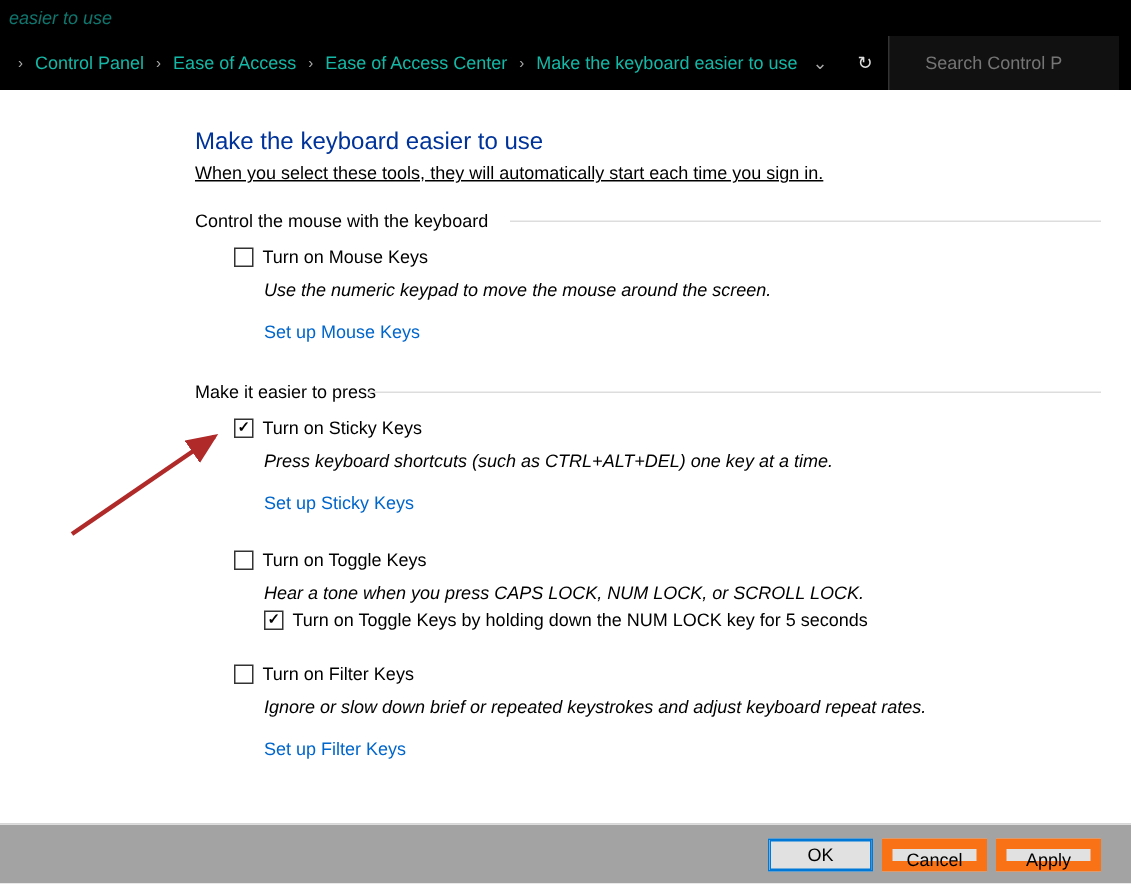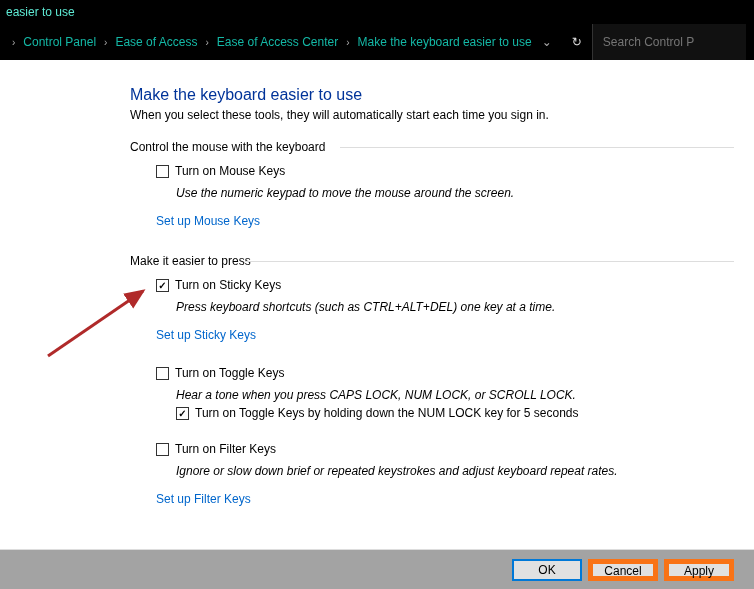--- a/index.html
+++ b/index.html
@@ -1,49 +1,49 @@
 <!DOCTYPE html>
 <html><head>
   <meta charset="utf-8">
   <style>
     * { margin: 0; padding: 0; box-sizing: border-box; font-family: "Segoe UI", Tahoma, sans-serif; }
     body { width: 754px; height: 589px; background: #fff; overflow: hidden; position: relative; }
     
-    .titlebar { background: #000; color: #5eead4; height: 24px; display: flex; align-items: center; padding: 0 6px; font-size: 12px; }
+    .titlebar { background: #000; color: #0f766e; height: 24px; display: flex; align-items: center; padding: 0 6px; font-size: 12px; font-style: italic; }
     .navbar { background: #000; color: #fff; height: 36px; display: flex; align-items: center; padding: 0 8px; font-size: 12px; }
     .breadcrumb { display: flex; align-items: center; gap: 4px; flex: 1; }
     .breadcrumb .sep { color: #aaa; margin: 0 4px; font-size: 10px; }
     .breadcrumb .crumb { color: #14b8a6; white-space: nowrap; }
     .navbar .chev { margin-left: auto; color: #aaa; padding: 0 10px; cursor: default; }
     .navbar .refresh { color: #ddd; padding: 0 10px; cursor: default; }
-    .searchbox-wrap { background: #111; border-left: 1px solid #333; padding: 0 10px; height: 100%; display: flex; width: 172px; }
+    .searchbox-wrap { background: #111; border-left: 1px solid #333; padding: 0 24px; height: 100%; display: flex; width: 172px; }
     .searchbox { background: transparent; border: none; color: #888; font-size: 12px; width: 100%; outline: none; }
     
     .content { padding: 26px 0 0 130px; color: #000; font-size: 12px; }
     .page-title { color: #003399; font-size: 16px; font-weight: normal; margin-bottom: 4px; }
-    .page-subtitle { font-size: 12px; margin-bottom: 18px; }
+    .page-subtitle { font-size: 12px; margin-bottom: 18px; text-decoration: underline; }
     
     .section-label { font-size: 12px; margin-bottom: 2px; position: relative; }
     .section-label::after { content: ""; position: absolute; left: calc(100% - 420px); right: 20px; top: 50%; height: 1px; background: #ddd; }
     .section-label.wide::after { left: 115px; right: 20px; }
     .section-label.narrow::after { left: 210px; right: 20px; }
     .section-block { padding: 8px 0 0 26px; margin-bottom: 18px; }
     
     .chk-row { display: flex; align-items: flex-end; gap: 6px; margin-bottom: 8px; }
     .chk { width: 13px; height: 13px; border: 1px solid #333; display: inline-flex; align-items: center; justify-content: center; font-size: 10px; line-height: 1; background: #fff; cursor: pointer; }
     .chk.checked::before { content: "✓"; color: #000; font-weight: bold; }
     .chk-label { font-size: 12px; }
     .desc { font-size: 12px; margin: 0 0 14px 20px; font-style: italic; }
-    .link { color: #0066cc; font-size: 12px; display: inline-block; margin-bottom: 8px; cursor: pointer; }
+    .link { color: #0066cc; font-size: 12px; margin-left: 20px; display: inline-block; margin-bottom: 8px; cursor: pointer; }
     .nested { margin-left: 20px; }
     
     .arrow { position: absolute; left: 38px; top: 276px; pointer-events: none; }
     
     .footer { position: absolute; bottom: 0; left: 0; right: 0; height: 40px; background: #a3a3a3; border-top: 1px solid #ddd; display: flex; align-items: center; justify-content: flex-end; gap: 6px; padding-right: 20px; }
-    .btn { width: 70px; height: 22px; font-size: 12px; background: #e1e1e1; border: 5px solid #f97316; cursor: pointer; }
+    .btn { width: 70px; height: 22px; font-size: 12px; background: #e1e1e1; border: 7px solid #f97316; cursor: pointer; }
     .btn.primary { border: 1px solid #0078d7; box-shadow: inset 0 0 0 1px #0078d7; }
   </style>
 </head>
 <body>
 
 <div class="titlebar">
   <span>easier to use</span>
 </div>
 
 <div class="navbar">

